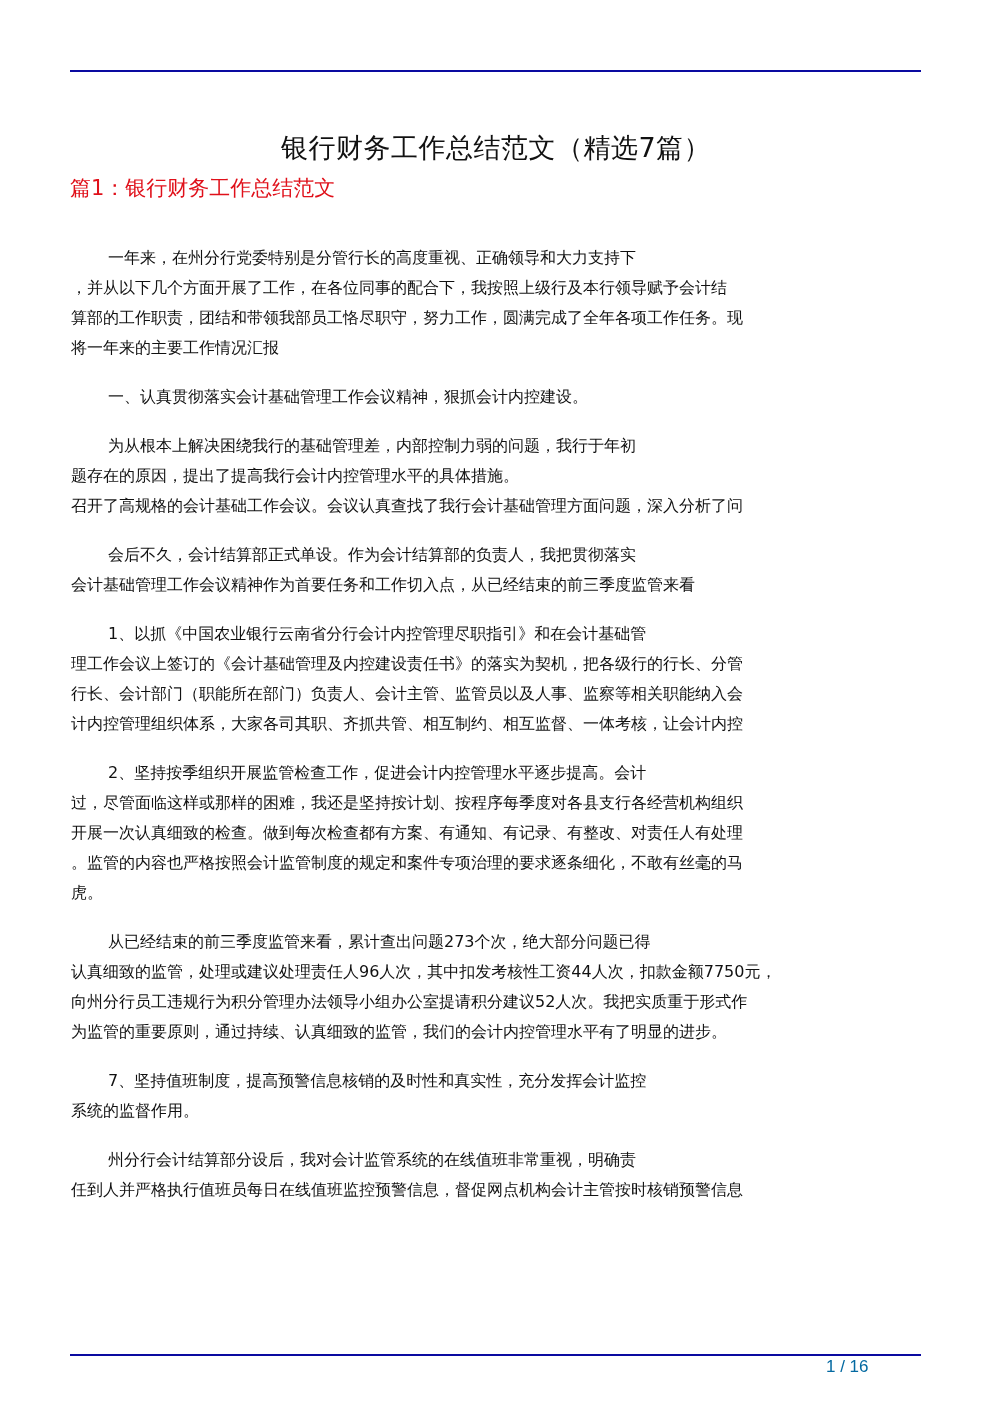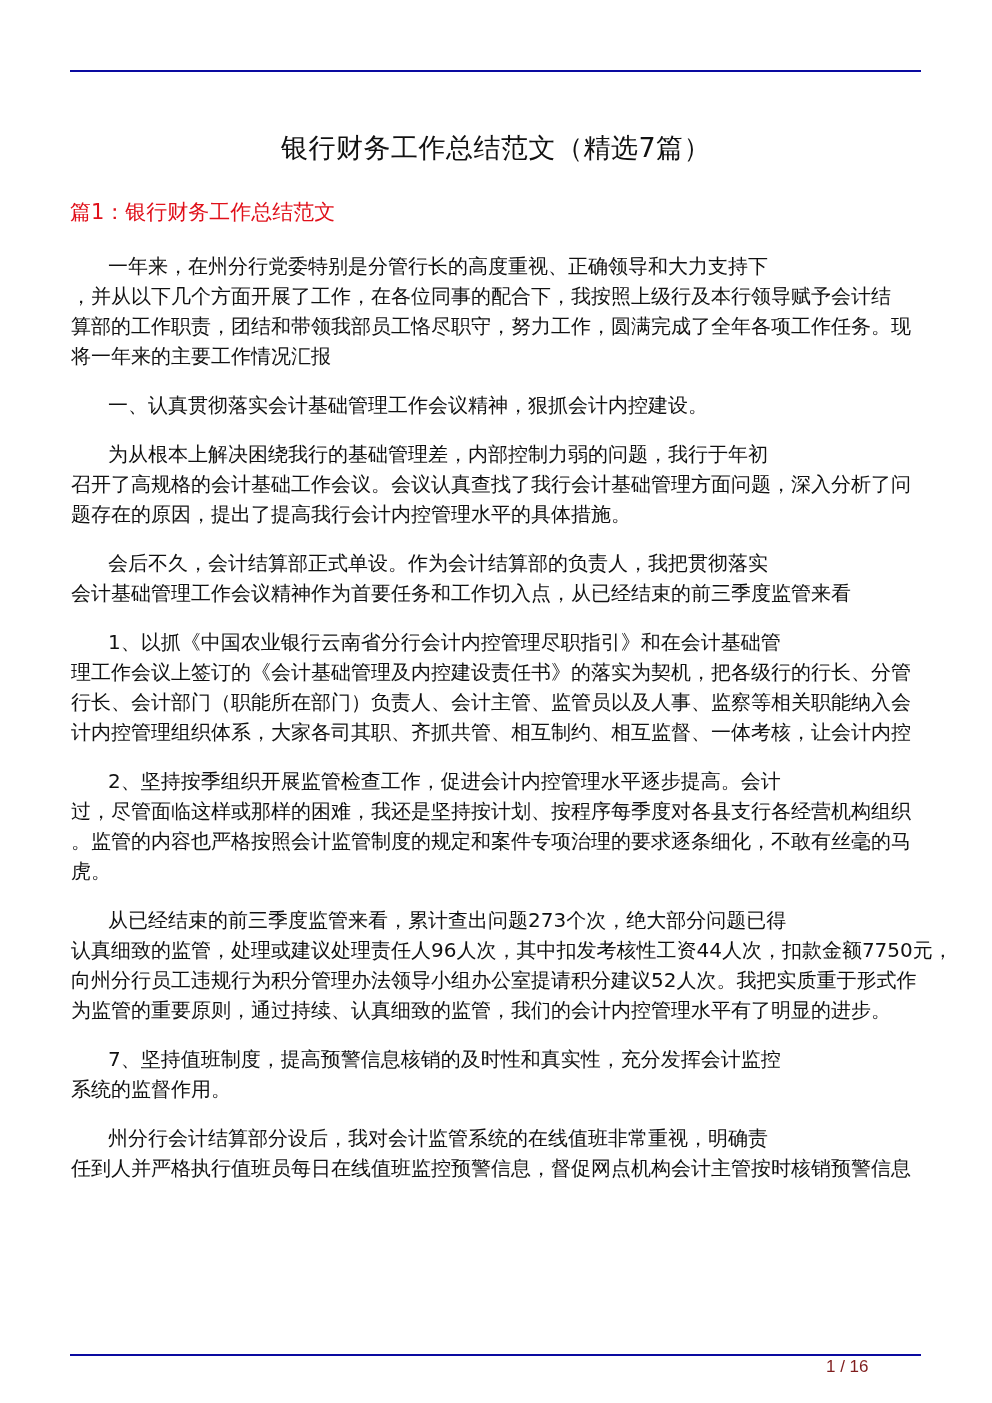--- a/index.html
+++ b/index.html
@@ -3,26 +3,26 @@
 <meta charset="utf-8">
 <style>
   html, body { margin: 0; padding: 0; background: #ffffff; }
   body { width: 992px; height: 1403px; position: relative; overflow: hidden;
          font-family: "DejaVu Sans", "Liberation Sans", sans-serif; color: #111; }
   .rule { position: absolute; left: 70px; width: 851px; height: 2px; background: #0a0aa0; }
   .rule.top { top: 70px; }
   .rule.bottom { top: 1354px; }
   .title { position: absolute; top: 130px; left: 0; width: 992px; text-align: center;
            font-size: 27px; letter-spacing: 0.5px; color: #111; }
-  .section-title { position: absolute; top: 198px; left: 70px; font-size: 21px; color: #e0101a; }
+  .section-title { position: absolute; top: 174px; left: 70px; font-size: 21px; color: #e0101a; }
   .content { position: absolute; top: 243px; left: 71px; width: 846px; }
-  .para { font-size: 20px; line-height: 30px; margin: 8px 0 19px 0; text-align: justify; }
+  .para { font-size: 16px; line-height: 30px; margin: 0 0 19px 0; text-align: justify; }
   .para .l { display: block; white-space: nowrap; }
   .para .l.first { padding-left: 37px; }
-  .page-num { position: absolute; top: 1357px; left: 826px; font-size: 17px; color: #7f1d1d;
+  .page-num { position: absolute; top: 1357px; left: 826px; font-size: 17px; color: #0369a1;
               font-family: "Liberation Sans", sans-serif; }
 </style>
 </head>
 <body>
 
 <div class="rule top"></div>
 
 <div class="title">银行财务工作总结范文（精选7篇）</div>
 
 <div class="section-title">篇1：银行财务工作总结范文</div>
@@ -32,36 +32,37 @@
     <span class="l first">一年来，在州分行党委特别是分管行长的高度重视、正确领导和大力支持下</span>
     <span class="l">，并从以下几个方面开展了工作，在各位同事的配合下，我按照上级行及本行领导赋予会计结</span>
     <span class="l">算部的工作职责，团结和带领我部员工恪尽职守，努力工作，圆满完成了全年各项工作任务。现</span>
     <span class="l">将一年来的主要工作情况汇报</span>
   </p>
   <p class="para">
     <span class="l first">一、认真贯彻落实会计基础管理工作会议精神，狠抓会计内控建设。</span>
   </p>
   <p class="para">
     <span class="l first">为从根本上解决困绕我行的基础管理差，内部控制力弱的问题，我行于年初</span>
+    <span class="l">题存在的原因，提出了提高我行会计内控管理水平的具体措施。</span>
     <span class="l">召开了高规格的会计基础工作会议。会议认真查找了我行会计基础管理方面问题，深入分析了问</span>
-    <span class="l">题存在的原因，提出了提高我行会计内控管理水平的具体措施。</span>
   </p>
   <p class="para">
     <span class="l first">会后不久，会计结算部正式单设。作为会计结算部的负责人，我把贯彻落实</span>
     <span class="l">会计基础管理工作会议精神作为首要任务和工作切入点，从已经结束的前三季度监管来看</span>
   </p>
   <p class="para">
     <span class="l first">1、以抓《中国农业银行云南省分行会计内控管理尽职指引》和在会计基础管</span>
     <span class="l">理工作会议上签订的《会计基础管理及内控建设责任书》的落实为契机，把各级行的行长、分管</span>
     <span class="l">行长、会计部门（职能所在部门）负责人、会计主管、监管员以及人事、监察等相关职能纳入会</span>
     <span class="l">计内控管理组织体系，大家各司其职、齐抓共管、相互制约、相互监督、一体考核，让会计内控</span>
   </p>
   <p class="para">
     <span class="l first">2、坚持按季组织开展监管检查工作，促进会计内控管理水平逐步提高。会计</span>
     <span class="l">过，尽管面临这样或那样的困难，我还是坚持按计划、按程序每季度对各县支行各经营机构组织</span>
+    <span class="l">开展一次认真细致的检查。做到每次检查都有方案、有通知、有记录、有整改、对责任人有处理</span>
     <span class="l">。监管的内容也严格按照会计监管制度的规定和案件专项治理的要求逐条细化，不敢有丝毫的马</span>
     <span class="l">虎。</span>
   </p>
   <p class="para">
     <span class="l first">从已经结束的前三季度监管来看，累计查出问题273个次，绝大部分问题已得</span>
     <span class="l">认真细致的监管，处理或建议处理责任人96人次，其中扣发考核性工资44人次，扣款金额7750元，</span>
     <span class="l">向州分行员工违规行为积分管理办法领导小组办公室提请积分建议52人次。我把实质重于形式作</span>
     <span class="l">为监管的重要原则，通过持续、认真细致的监管，我们的会计内控管理水平有了明显的进步。</span>
   </p>
   <p class="para">

